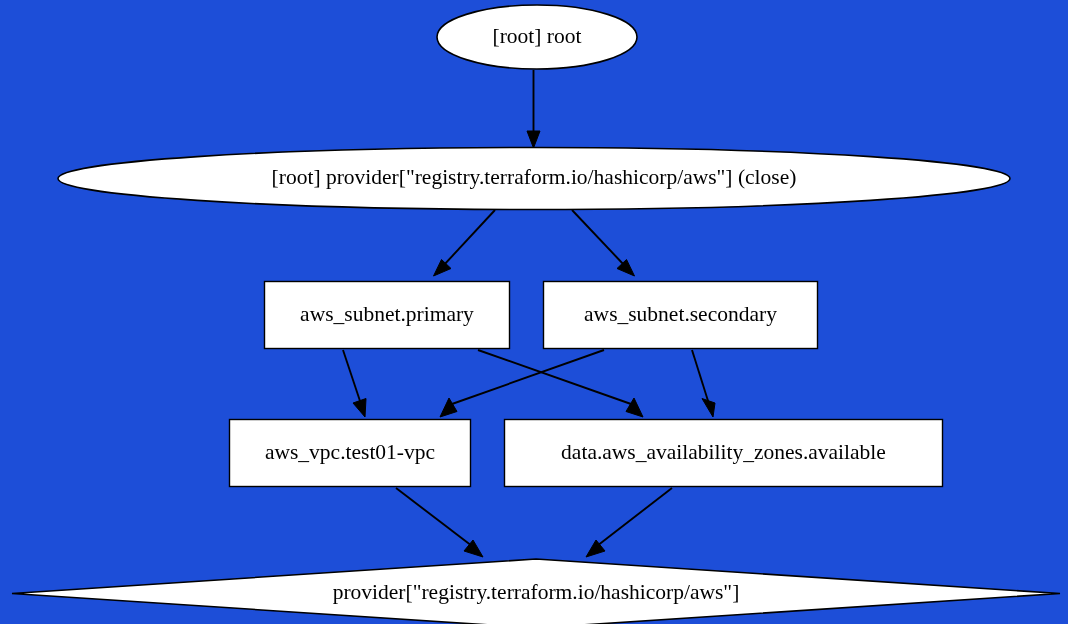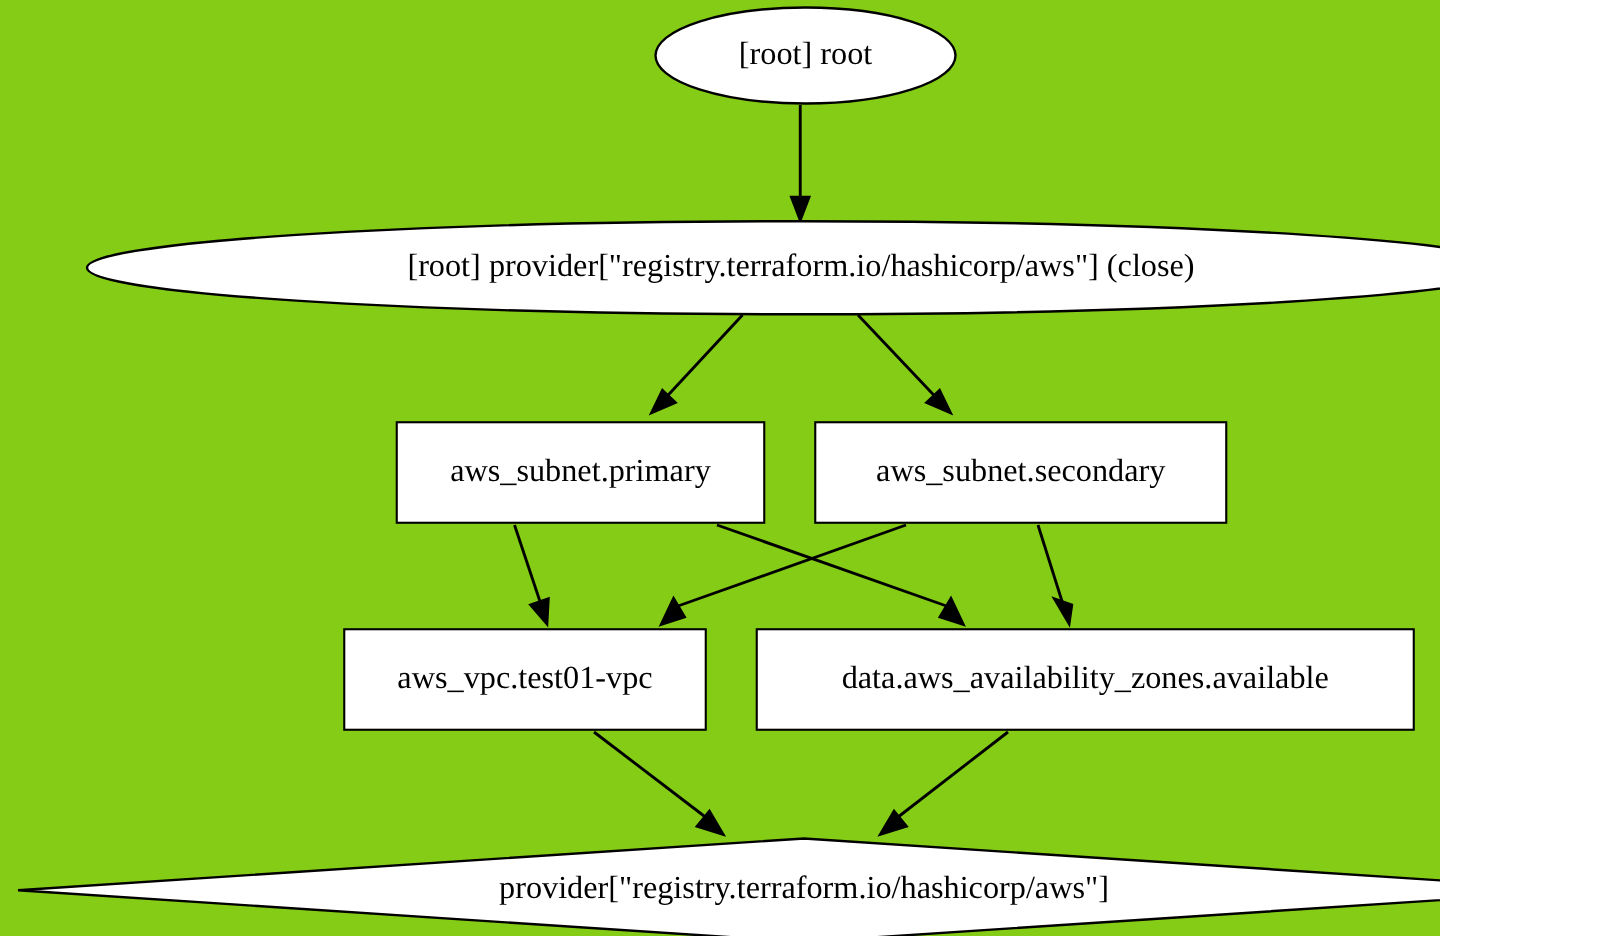--- a/index.html
+++ b/index.html
@@ -2,23 +2,23 @@
 <html><head>
 <meta charset="utf-8">
 <style>
   html, body {
     margin: 0;
     padding: 0;
     background: #ffffff;
   }
   #canvas {
     position: relative;
-    width: 960px;
+    width: 1068px;
     height: 624px;
-    background: #84cc16;
+    background: #1d4ed8;
     overflow: hidden;
     font-family: "Liberation Serif", "DejaVu Serif", serif;
   }
   #graph-svg {
     position: absolute;
     top: 0;
     left: 0;
     width: 1068px;
     height: 624px;
     display: block;

